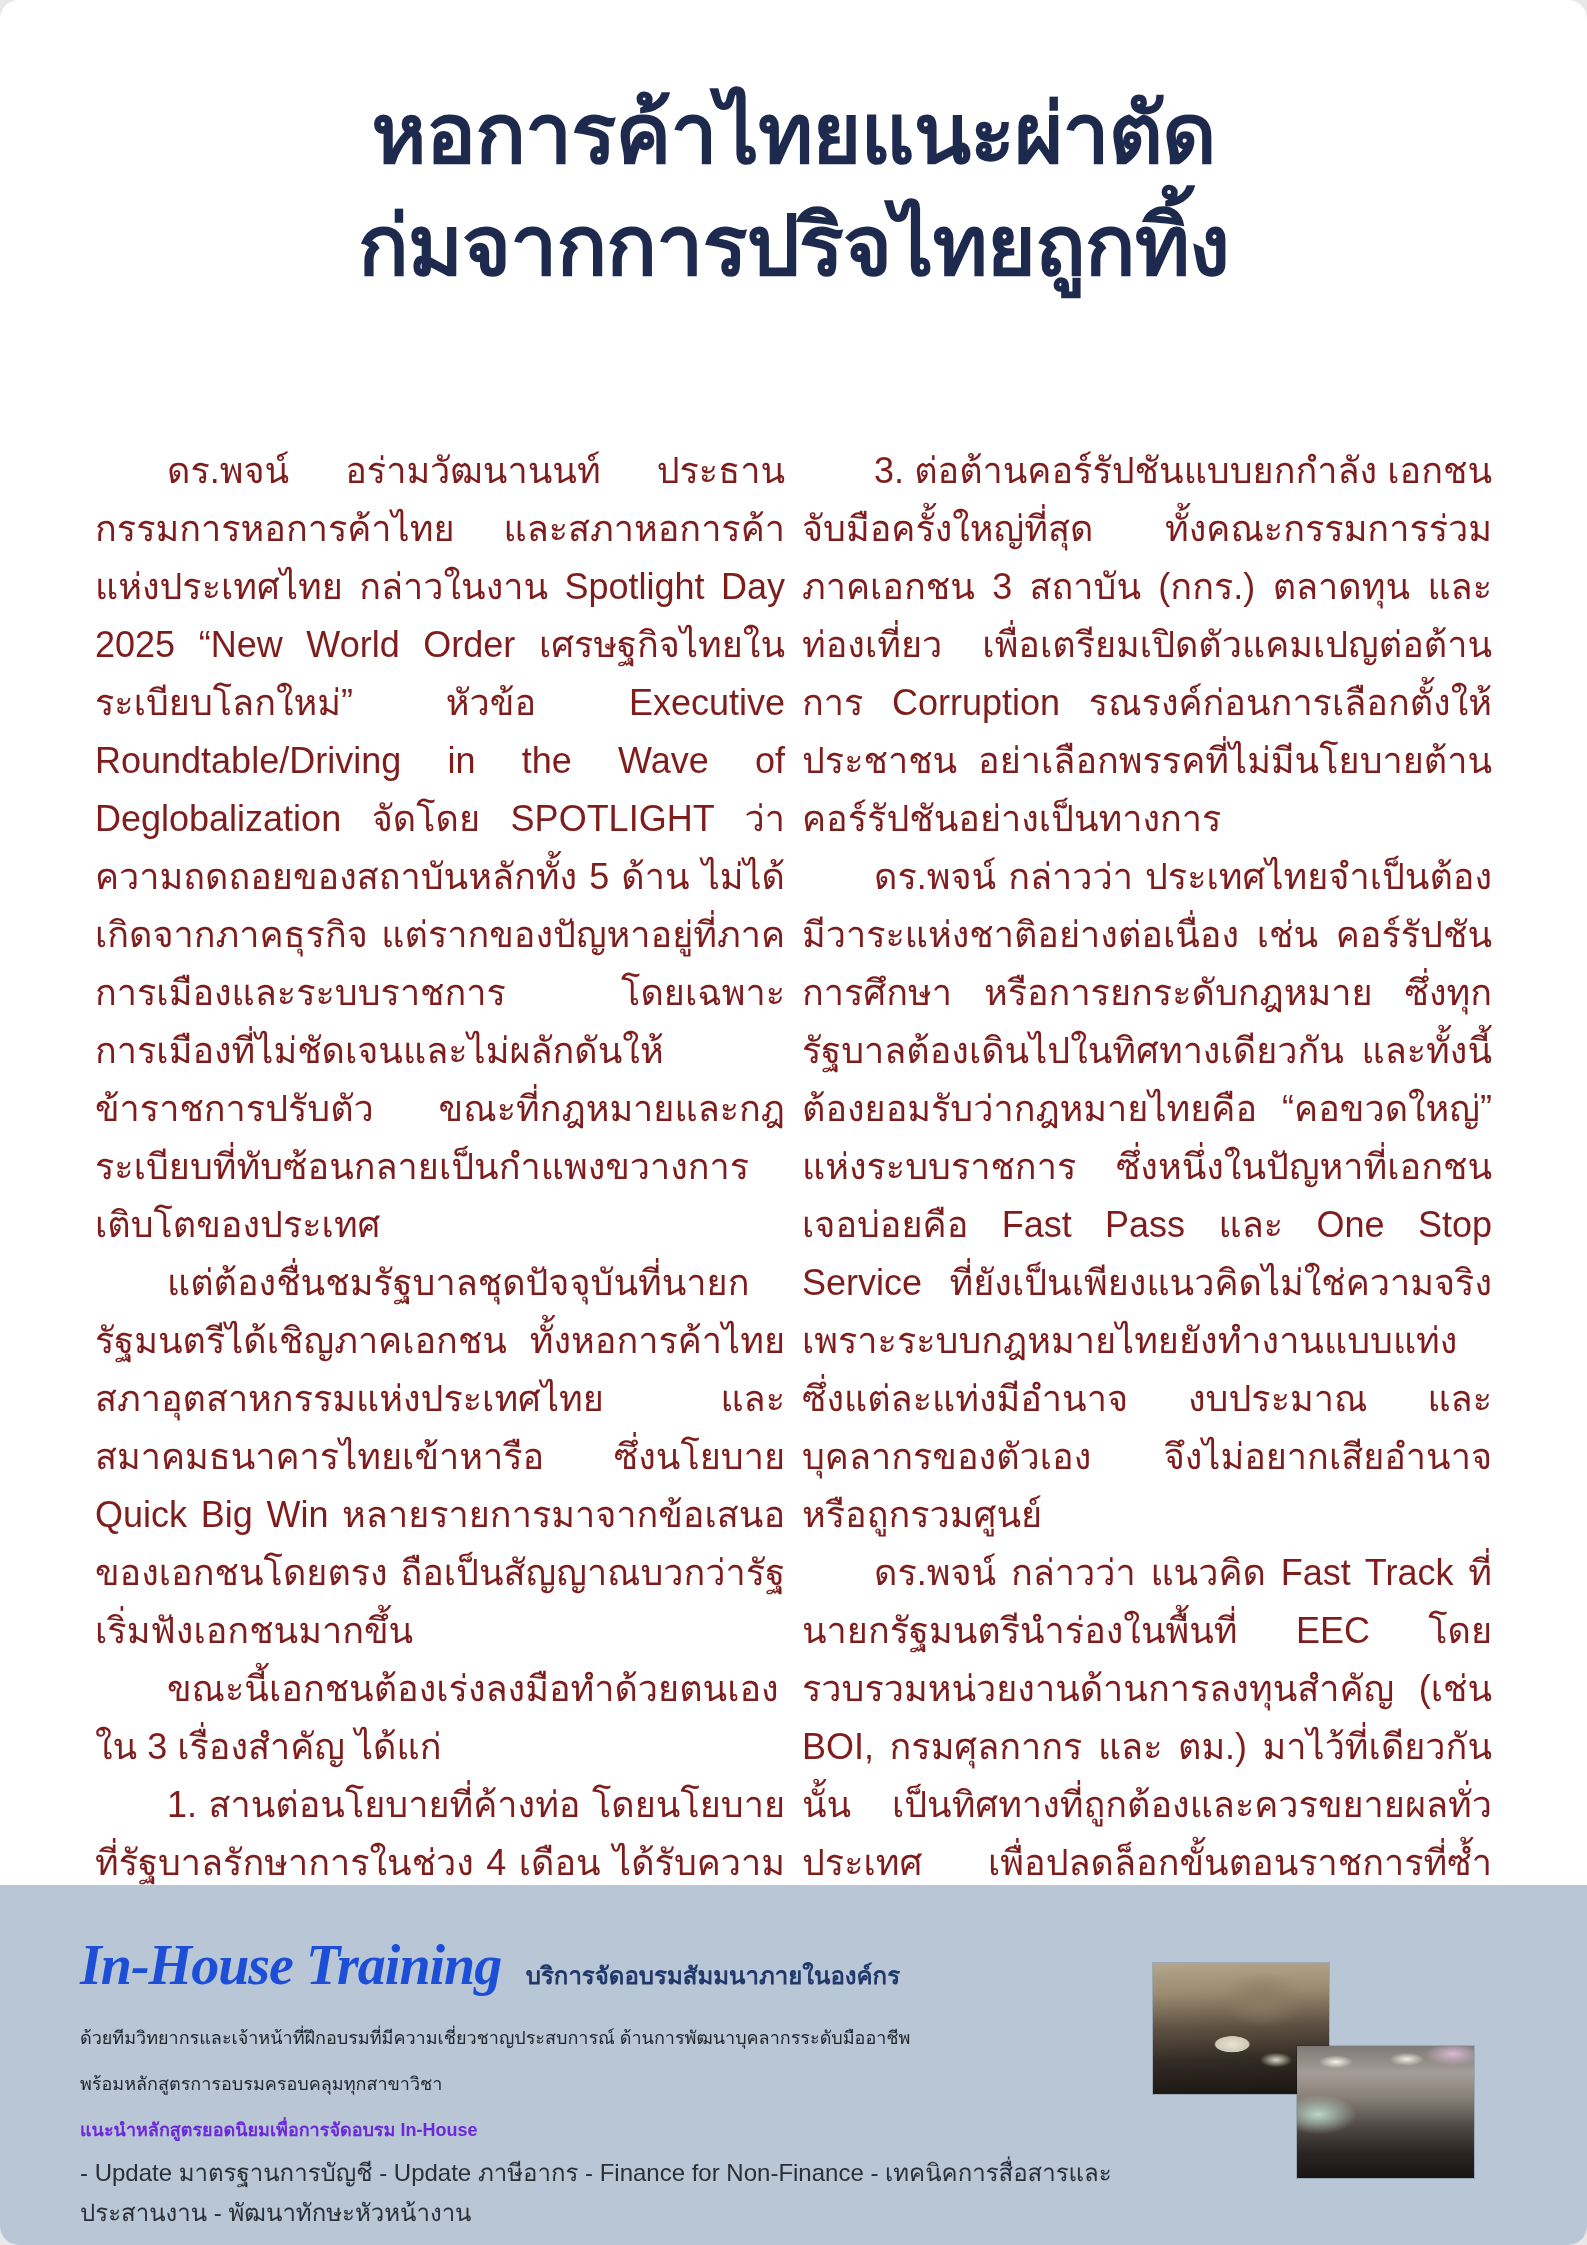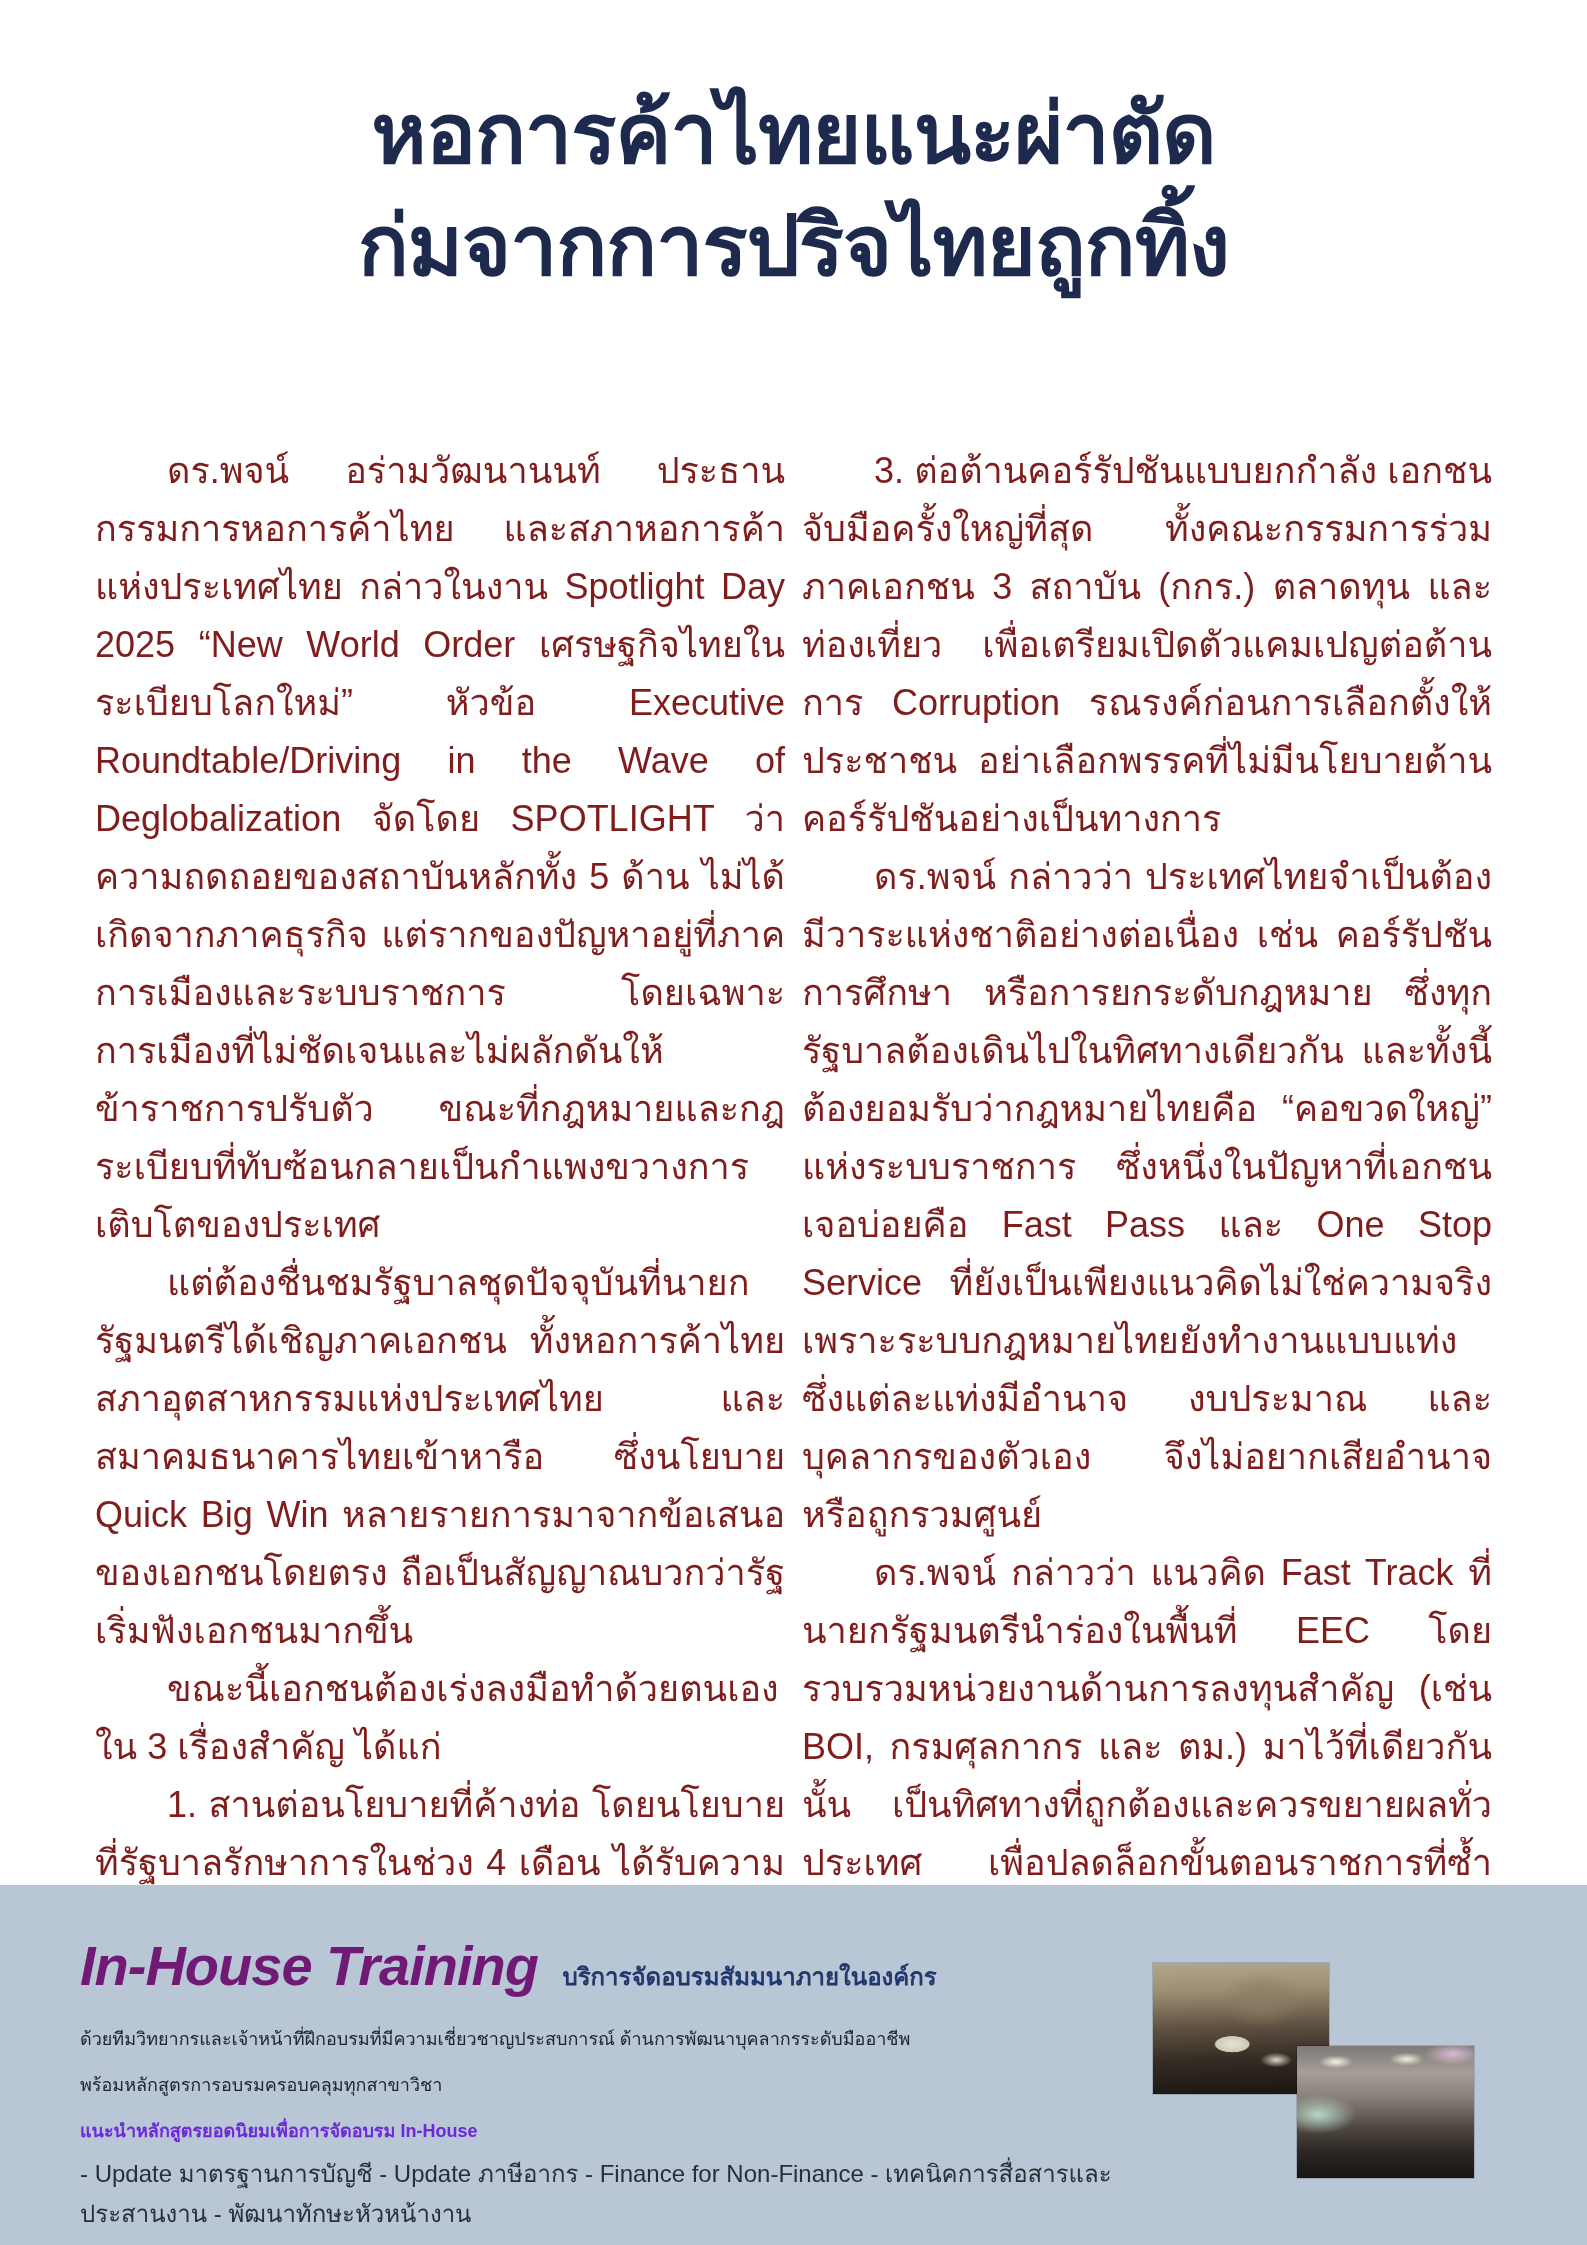--- a/index.html
+++ b/index.html
@@ -3,20 +3,21 @@
 <meta charset="utf-8">
 <style>
   html,body{margin:0;padding:0;background:#e8e8e8;}
   .page{
     position:relative;
     width:1587px;height:2245px;
     margin:0 auto;
     background:#ffffff;
     font-family:"Liberation Sans",sans-serif;
     overflow:hidden;
+    border-radius:19px;
   }
   
   .headline{
     position:absolute;top:78px;left:0;right:0;
     text-align:center;
     color:#1e2a4d;
     font-weight:700;
     font-size:84px;
     line-height:112px;
     letter-spacing:-1px;
@@ -46,21 +47,21 @@
   .footer{
     position:absolute;left:0;right:0;top:1885px;bottom:0;
     background:#b8c6d6;
   }
   .footer-inner{
     position:absolute;left:80px;top:48px;width:1070px;
   }
   .f-title-row{white-space:nowrap;margin-bottom:18px;}
   .f-title-en{
     font-size:56px;font-weight:700;font-style:italic;
-    color:#701a75;letter-spacing:-1px;
+    color:#1d4ed8;letter-spacing:-1px;font-family:Liberation Serif, serif;
   }
   .f-title-th{
     font-size:24px;font-weight:700;color:#20386b;margin-left:20px;
   }
   .f-line{font-size:18px;color:#20262e;line-height:46px;}
   .f-line.bold{font-weight:700;color:#6d28d9;}
   .f-line.small{font-size:24px;color:#2a2f36;line-height:40px;}
   
   .photo{position:absolute;box-shadow:0 0 0 1px rgba(0,0,0,.15);}
   .photo-1{

